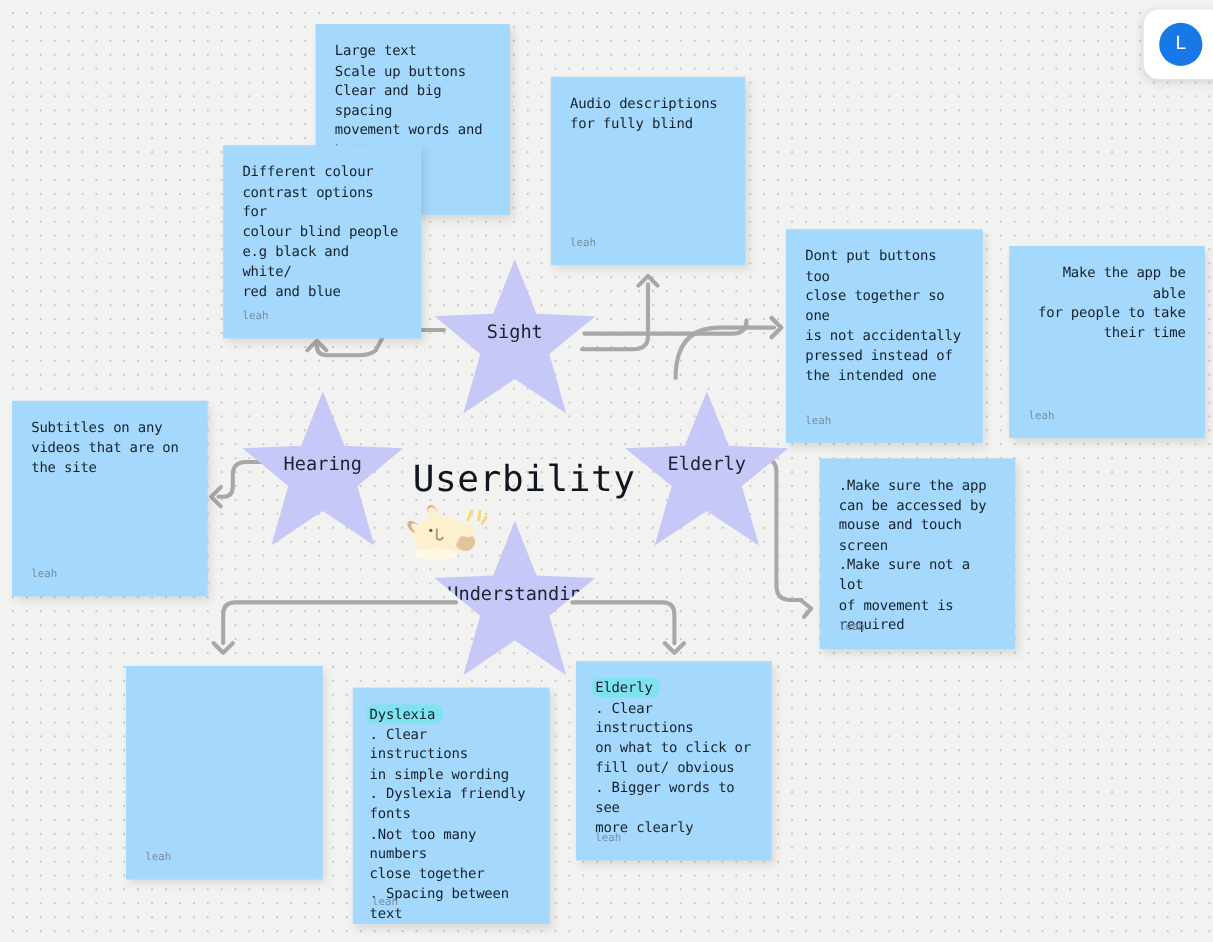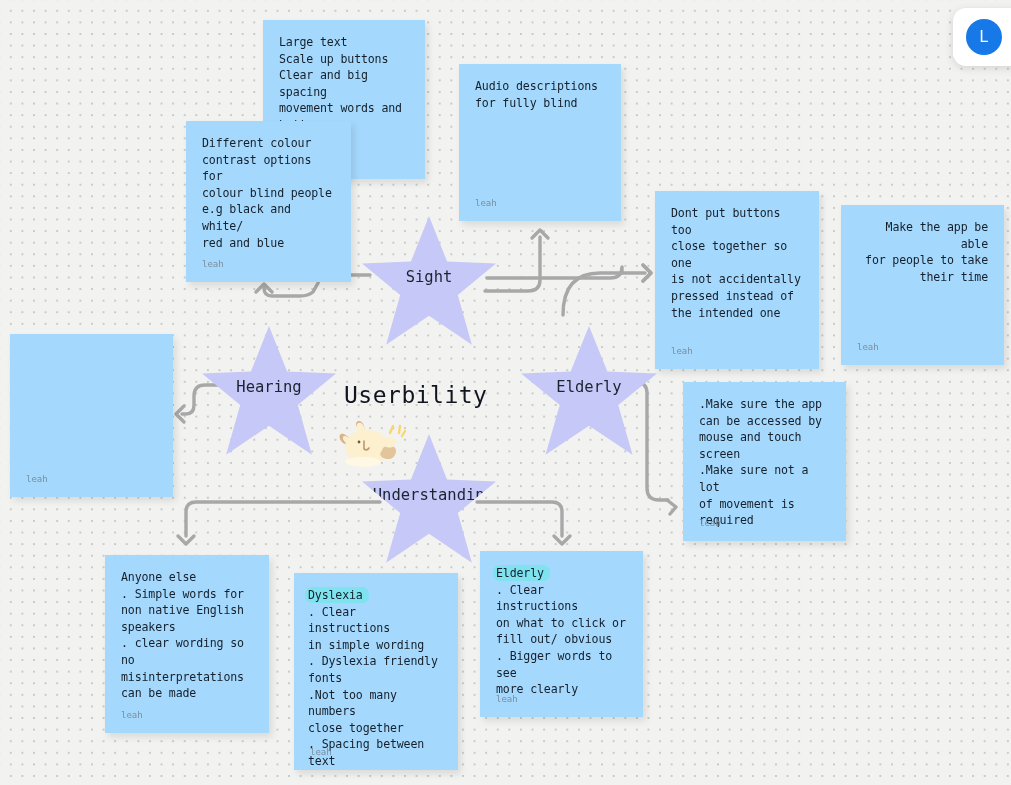--- a/index.html
+++ b/index.html
@@ -64,21 +64,21 @@
     background: #c6c8f8;
     clip-path: polygon(50% 0%, 63.5% 34%, 100% 35.5%, 71.5% 59%, 82% 96%,
                        50% 74.5%, 18% 96%, 28.5% 59%, 0% 35.5%, 36.5% 34%);
   }
   .star span { display: block; width: 84%; transform: translateY(-6px); }
 
   
   #center-title {
     position: absolute;
     left: 344px; top: 382px;
-    font-size: 23px;
+    font-size: 30px;
     letter-spacing: 0.5px;
     color: #10161f;
     font-family: "DejaVu Sans Mono", monospace;
   }
 
   
   #sticker { position: absolute; left: 333px; top: 414px; width: 78px; height: 58px; }
 
   
   #avatar-card {
@@ -138,35 +138,31 @@
       <div class="note" style="left: 459px; top: 64px; width: 162px; height: 157px; z-index: 11;"><span class="body">Audio descriptions
 for fully blind</span><span class="author">leah</span></div>
       <div class="note" style="left: 655px; top: 191px; width: 164px; height: 178px; z-index: 11;"><span class="body">Dont put buttons too
 close together so one
 is not accidentally
 pressed instead of
 the intended one</span><span class="author">leah</span></div>
       <div class="note" style="left: 841px; top: 205px; width: 163px; height: 160px; z-index: 11; text-align: right;"><span class="body">Make the app be able
 for people to take
 their time</span><span class="author">leah</span></div>
-      <div class="note" style="left: 10px; top: 334px; width: 163px; height: 163px; z-index: 11;"><span class="author">leah</span></div>
+      <div class="note" style="left: 10px; top: 334px; width: 163px; height: 163px; z-index: 11;"><span class="body">Subtitles on any
+videos that are on
+the site</span><span class="author">leah</span></div>
       <div class="note" style="left: 683px; top: 382px; width: 163px; height: 159px; z-index: 11;"><span class="body">.Make sure the app
 can be accessed by
 mouse and touch
 screen
 .Make sure not a lot
 of movement is
 required</span><span class="author">leah</span></div>
-      <div class="note" style="left: 105px; top: 555px; width: 164px; height: 178px; z-index: 11;"><span class="body">Anyone else
-. Simple words for
-non native English
-speakers
-. clear wording so no
-misinterpretations
-can be made</span><span class="author">leah</span></div>
+      <div class="note" style="left: 105px; top: 555px; width: 164px; height: 178px; z-index: 11;"><span class="author">leah</span></div>
       <div class="note" style="left: 294px; top: 573px; width: 164px; height: 197px; z-index: 11; padding-left: 14px;"><span class="hl">Dyslexia</span>
 <span class="body">. Clear instructions
 in simple wording
 . Dyslexia friendly
 fonts
 .Not too many numbers
 close together
 . Spacing between
 text</span><span class="author">leah</span></div>
       <div class="note" style="left: 480px; top: 551px; width: 163px; height: 166px; z-index: 11;"><span class="hl">Elderly</span>

